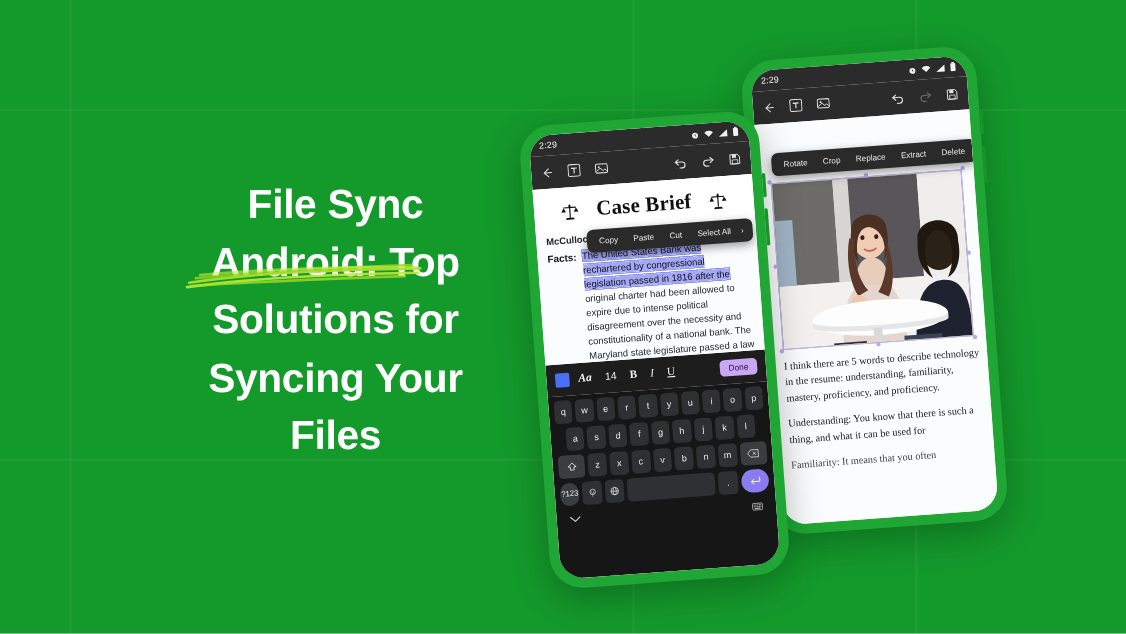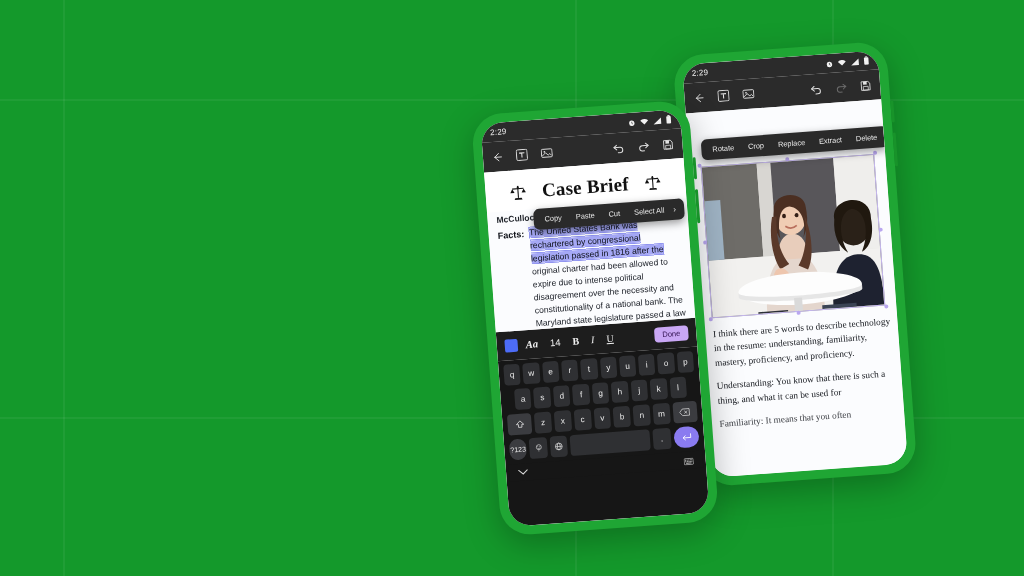--- a/index.html
+++ b/index.html
@@ -280,20 +280,36 @@
 <body>
 
 <div id="stage">
 
   <div class="grid-line grid-v" style="left:63px"></div>
   <div class="grid-line grid-v" style="left:575px"></div>
   <div class="grid-line grid-v" style="left:832px"></div>
   <div class="grid-line grid-h" style="top:99px"></div>
   <div class="grid-line grid-h" style="top:417px"></div>
 
+  <div id="headline-block">
+    <div id="headline">File Sync
+Android: Top
+Solutions for
+Syncing Your
+Files</div>
+    <svg id="underline-scribble" viewBox="0 0 222 26">
+      <g fill="none" stroke="#a8e02a" stroke-width="2.4" stroke-linecap="round">
+        <path d="M4 18 C60 9, 140 6, 214 5" opacity="0.95"></path>
+        <path d="M2 22 C62 14, 146 10, 212 9" opacity="0.9" stroke="#bdea3a"></path>
+        <path d="M10 14 C70 8, 150 4, 206 2" opacity="0.8" stroke="#9ad620"></path>
+        <path d="M6 21 C66 17, 142 14, 200 12" opacity="0.75"></path>
+        <path d="M14 11 C76 5, 156 3, 210 4" opacity="0.6" stroke="#c9f04d"></path>
+      </g>
+    </svg>
+  </div>
 
   <div class="phone" id="phone-b">
     <div class="phone-btn" style="top:60px;height:22px"></div>
     <div class="phone-btn" style="top:92px;height:34px"></div>
     <div class="phone-inner">
       <div class="flexcol">
 
         <div class="statusbar">
           <span class="time">2:29</span>
           <span class="sys">

